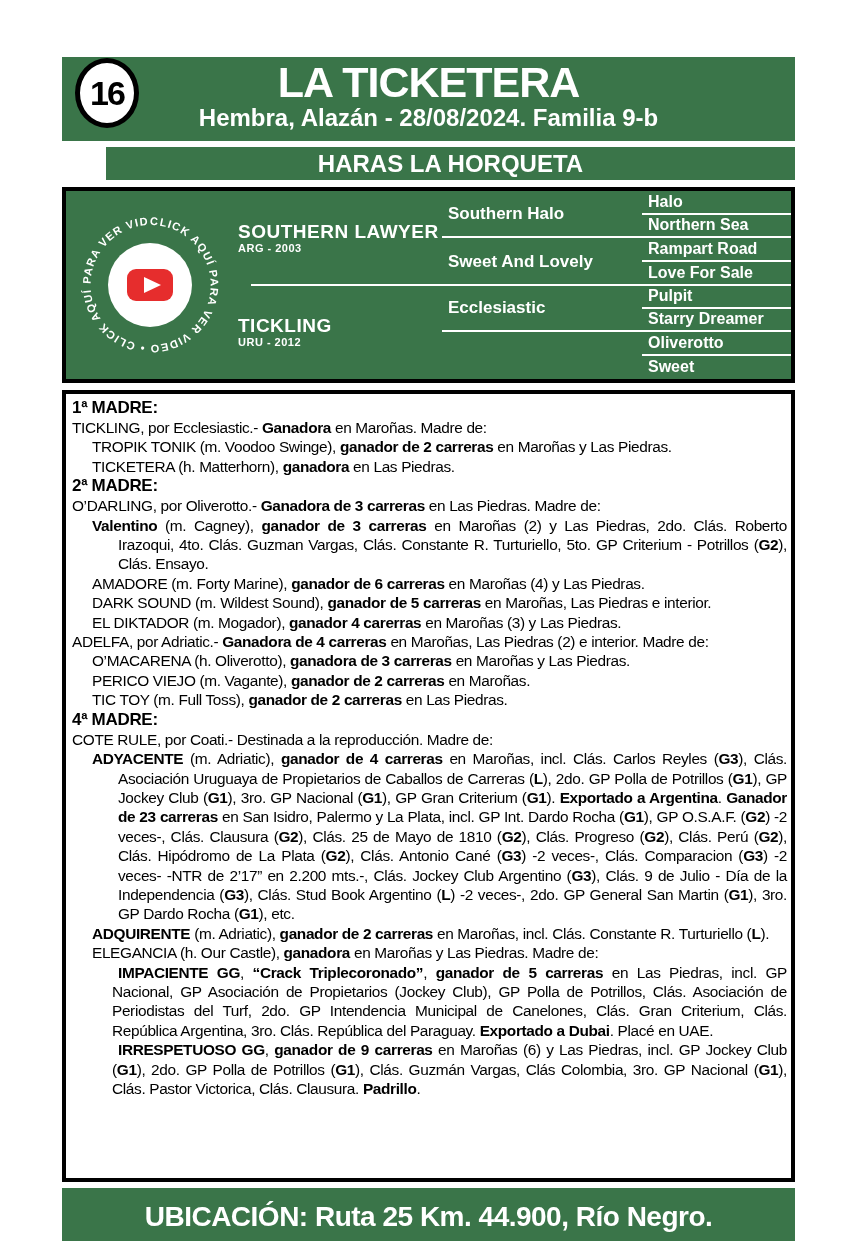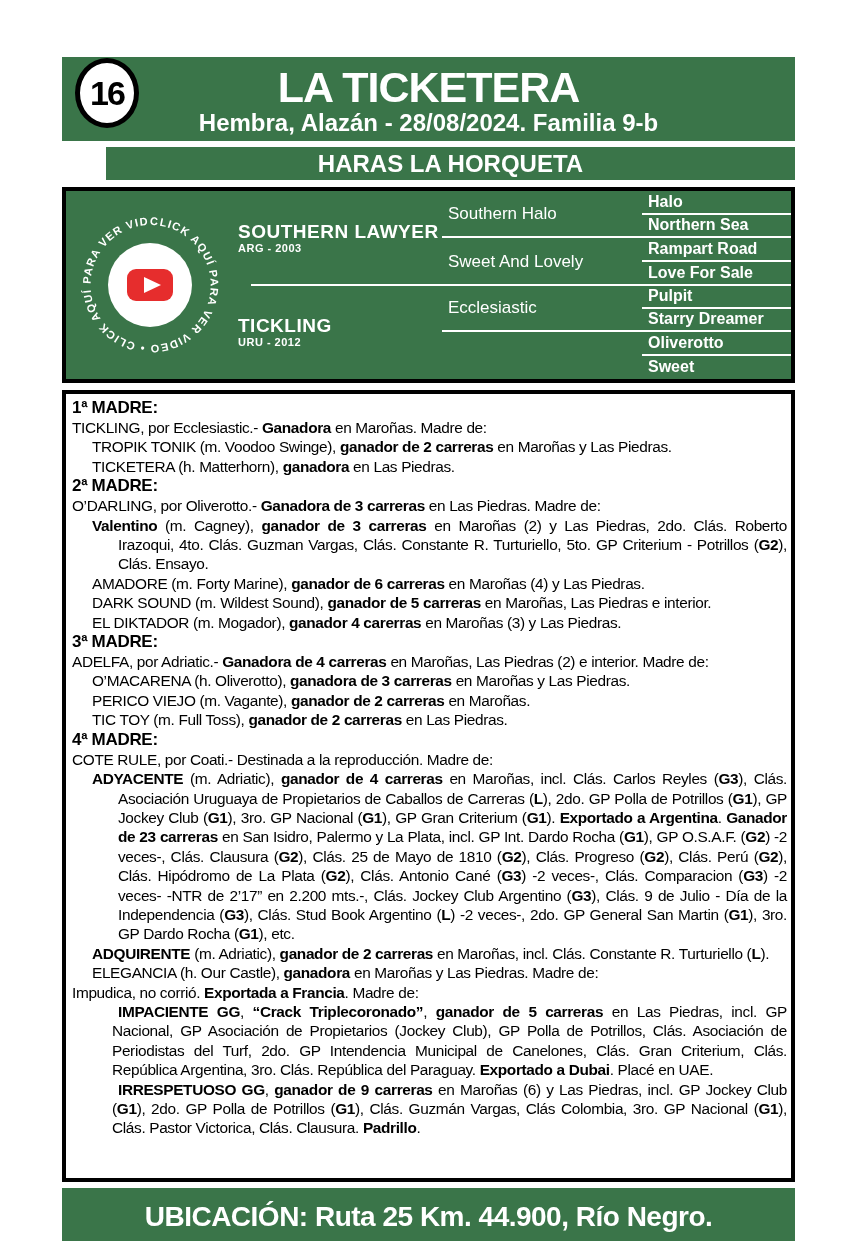--- a/index.html
+++ b/index.html
@@ -4,35 +4,35 @@
 <style>
   html,body{margin:0;padding:0;background:#ffffff;}
   body{width:857px;min-height:1241px;font-family:"Liberation Sans",sans-serif;}
   .page{width:733px;margin-left:62px;padding-top:57px;}
 
   
   .banner-top{position:relative;background:var(--green);height:84px;color:#fff;text-align:center;}
   .lot-circle{position:absolute;left:13px;top:1px;width:54px;height:60px;background:#fff;
     border:5px solid #000;border-radius:50%;display:flex;align-items:center;justify-content:center;}
   .lot-circle span{font-size:34px;font-weight:bold;color:#000;letter-spacing:-2px;}
-  .title{font-size:43px;font-weight:bold;letter-spacing:-1px;line-height:50px;padding-top:5px;}
+  .title{font-size:43px;font-weight:bold;letter-spacing:-1px;line-height:50px;}
   .subtitle{font-size:24px;font-weight:bold;line-height:22px;}
   .banner-breeder{background:var(--green);height:33px;margin-top:6px;color:#fff;text-align:center;
     font-size:24px;font-weight:bold;line-height:33px;margin-left:44px;}
 
   
   .pedigree{position:relative;margin-top:7px;height:188px;background:var(--green);border:4px solid #000;
     display:grid;grid-template-columns:168px 208px 200px 1fr;grid-template-rows:repeat(8,1fr);color:#fff;}
   .video-cell{grid-column:1;grid-row:1/span 8;display:flex;align-items:center;justify-content:center;}
   .p-cell{grid-column:2;display:flex;flex-direction:column;justify-content:center;padding-left:4px;}
   .p-cell.sire{grid-row:1/span 4;}
   .p-cell.dam{grid-row:5/span 8;}
   .p-name{font-size:19px;font-weight:bold;letter-spacing:.5px;line-height:20px;}
   .p-origin{font-size:11px;font-weight:bold;letter-spacing:.5px;}
-  .gp-cell{grid-column:3;display:flex;align-items:center;padding-left:6px;font-size:17px;font-weight:normal;}
+  .gp-cell{grid-column:3;display:flex;align-items:center;padding-left:6px;font-size:17px;font-weight:bold;}
   .gp-cell.r1{grid-row:1/span 2;}
   .gp-cell.r2{grid-row:3/span 2;}
   .gp-cell.r3{grid-row:5/span 2;}
   .gp-cell.r4{grid-row:7/span 2;}
   .ggp-cell{grid-column:4;display:flex;align-items:center;padding-left:6px;font-size:16px;font-weight:bold;}
   .sepw{border-bottom:2px solid #fff;}
   .mid-line{position:absolute;left:185px;right:0;top:calc(50% - 1px);height:2px;background:#fff;}
   .video-badge{width:150px;height:150px;cursor:pointer;}
 
   
@@ -109,31 +109,29 @@
       <div class="madre-heading">1ª MADRE:</div>
       <p class="ind0">TICKLING, por Ecclesiastic.- <b>Ganadora</b> en Maroñas. Madre de:</p>
       <p class="ind1">TROPIK TONIK (m. Voodoo Swinge), <b>ganador de 2 carreras</b> en Maroñas y Las Piedras.</p>
       <p class="ind1">TICKETERA (h. Matterhorn), <b>ganadora</b> en Las Piedras.</p>
       <div class="madre-heading">2ª MADRE:</div>
       <p class="ind0">O’DARLING, por Oliverotto.- <b>Ganadora de 3 carreras</b> en Las Piedras. Madre de:</p>
       <p class="ind1"><b>Valentino</b> (m. Cagney), <b>ganador de 3 carreras</b> en Maroñas (2) y Las Piedras, 2do. Clás. Roberto Irazoqui, 4to. Clás. Guzman Vargas, Clás. Constante R. Turturiello, 5to. GP Criterium - Potrillos (<b>G2</b>), Clás. Ensayo.</p>
       <p class="ind1">AMADORE (m. Forty Marine), <b>ganador de 6 carreras</b> en Maroñas (4) y Las Piedras.</p>
       <p class="ind1">DARK SOUND (m. Wildest Sound), <b>ganador de 5 carreras</b> en Maroñas, Las Piedras e interior.</p>
       <p class="ind1">EL DIKTADOR (m. Mogador), <b>ganador 4 carerras</b> en Maroñas (3) y Las Piedras.</p>
-      <div class="madre-heading">3ª MADRE:</div>
       <p class="ind0">ADELFA, por Adriatic.- <b>Ganadora de 4 carreras</b> en Maroñas, Las Piedras (2) e interior. Madre de:</p>
       <p class="ind1">O’MACARENA (h. Oliverotto), <b>ganadora de 3 carreras</b> en Maroñas y Las Piedras.</p>
       <p class="ind1">PERICO VIEJO (m. Vagante), <b>ganador de 2 carreras</b> en Maroñas.</p>
       <p class="ind1">TIC TOY (m. Full Toss), <b>ganador de 2 carreras</b> en Las Piedras.</p>
       <div class="madre-heading">4ª MADRE:</div>
       <p class="ind0">COTE RULE, por Coati.- Destinada a la reproducción. Madre de:</p>
       <p class="ind1"><b>ADYACENTE</b> (m. Adriatic), <b>ganador de 4 carreras</b> en Maroñas, incl. Clás. Carlos Reyles (<b>G3</b>), Clás. Asociación Uruguaya de Propietarios de Caballos de Carreras (<b>L</b>), 2do. GP Polla de Potrillos (<b>G1</b>), GP Jockey Club (<b>G1</b>), 3ro. GP Nacional (<b>G1</b>), GP Gran Criterium (<b>G1</b>). <b>Exportado a Argentina</b>. <b>Ganador de 23 carreras</b> en San Isidro, Palermo y La Plata, incl. GP Int. Dardo Rocha (<b>G1</b>), GP O.S.A.F. (<b>G2</b>) -2 veces-, Clás. Clausura (<b>G2</b>), Clás. 25 de Mayo de 1810 (<b>G2</b>), Clás. Progreso (<b>G2</b>), Clás. Perú (<b>G2</b>), Clás. Hipódromo de La Plata (<b>G2</b>), Clás. Antonio Cané (<b>G3</b>) -2 veces-, Clás. Comparacion (<b>G3</b>) -2 veces- -NTR de 2’17” en 2.200 mts.-, Clás. Jockey Club Argentino (<b>G3</b>), Clás. 9 de Julio - Día de la Independencia (<b>G3</b>), Clás. Stud Book Argentino (<b>L</b>) -2 veces-, 2do. GP General San Martin (<b>G1</b>), 3ro. GP Dardo Rocha (<b>G1</b>), etc.</p>
       <p class="ind1"><b>ADQUIRENTE</b> (m. Adriatic), <b>ganador de 2 carreras</b> en Maroñas, incl. Clás. Constante R. Turturiello (<b>L</b>).</p>
       <p class="ind1">ELEGANCIA (h. Our Castle), <b>ganadora</b> en Maroñas y Las Piedras. Madre de:</p>
-      <p class="ind2">Impudica, no corrió. <b>Exportada a Francia</b>. Madre de:</p>
       <p class="ind3"><b>IMPACIENTE GG</b>, <b>“Crack Triplecoronado”</b>, <b>ganador de 5 carreras</b> en Las Piedras, incl. GP Nacional, GP Asociación de Propietarios (Jockey Club), GP Polla de Potrillos, Clás. Asociación de Periodistas del Turf, 2do. GP Intendencia Municipal de Canelones, Clás. Gran Criterium, Clás. República Argentina, 3ro. Clás. República del Paraguay. <b>Exportado a Dubai</b>. Placé en UAE.</p>
       <p class="ind3"><b>IRRESPETUOSO GG</b>, <b>ganador de 9 carreras</b> en Maroñas (6) y Las Piedras, incl. GP Jockey Club (<b>G1</b>), 2do. GP Polla de Potrillos (<b>G1</b>), Clás. Guzmán Vargas, Clás Colombia, 3ro. GP Nacional (<b>G1</b>), Clás. Pastor Victorica, Clás. Clausura. <b>Padrillo</b>.</p>
     </div>
 
   <div class="footer">
     <span>UBICACIÓN: Ruta 25 Km. 44.900, Río Negro.</span>
   </div>
 
 </div>
 

